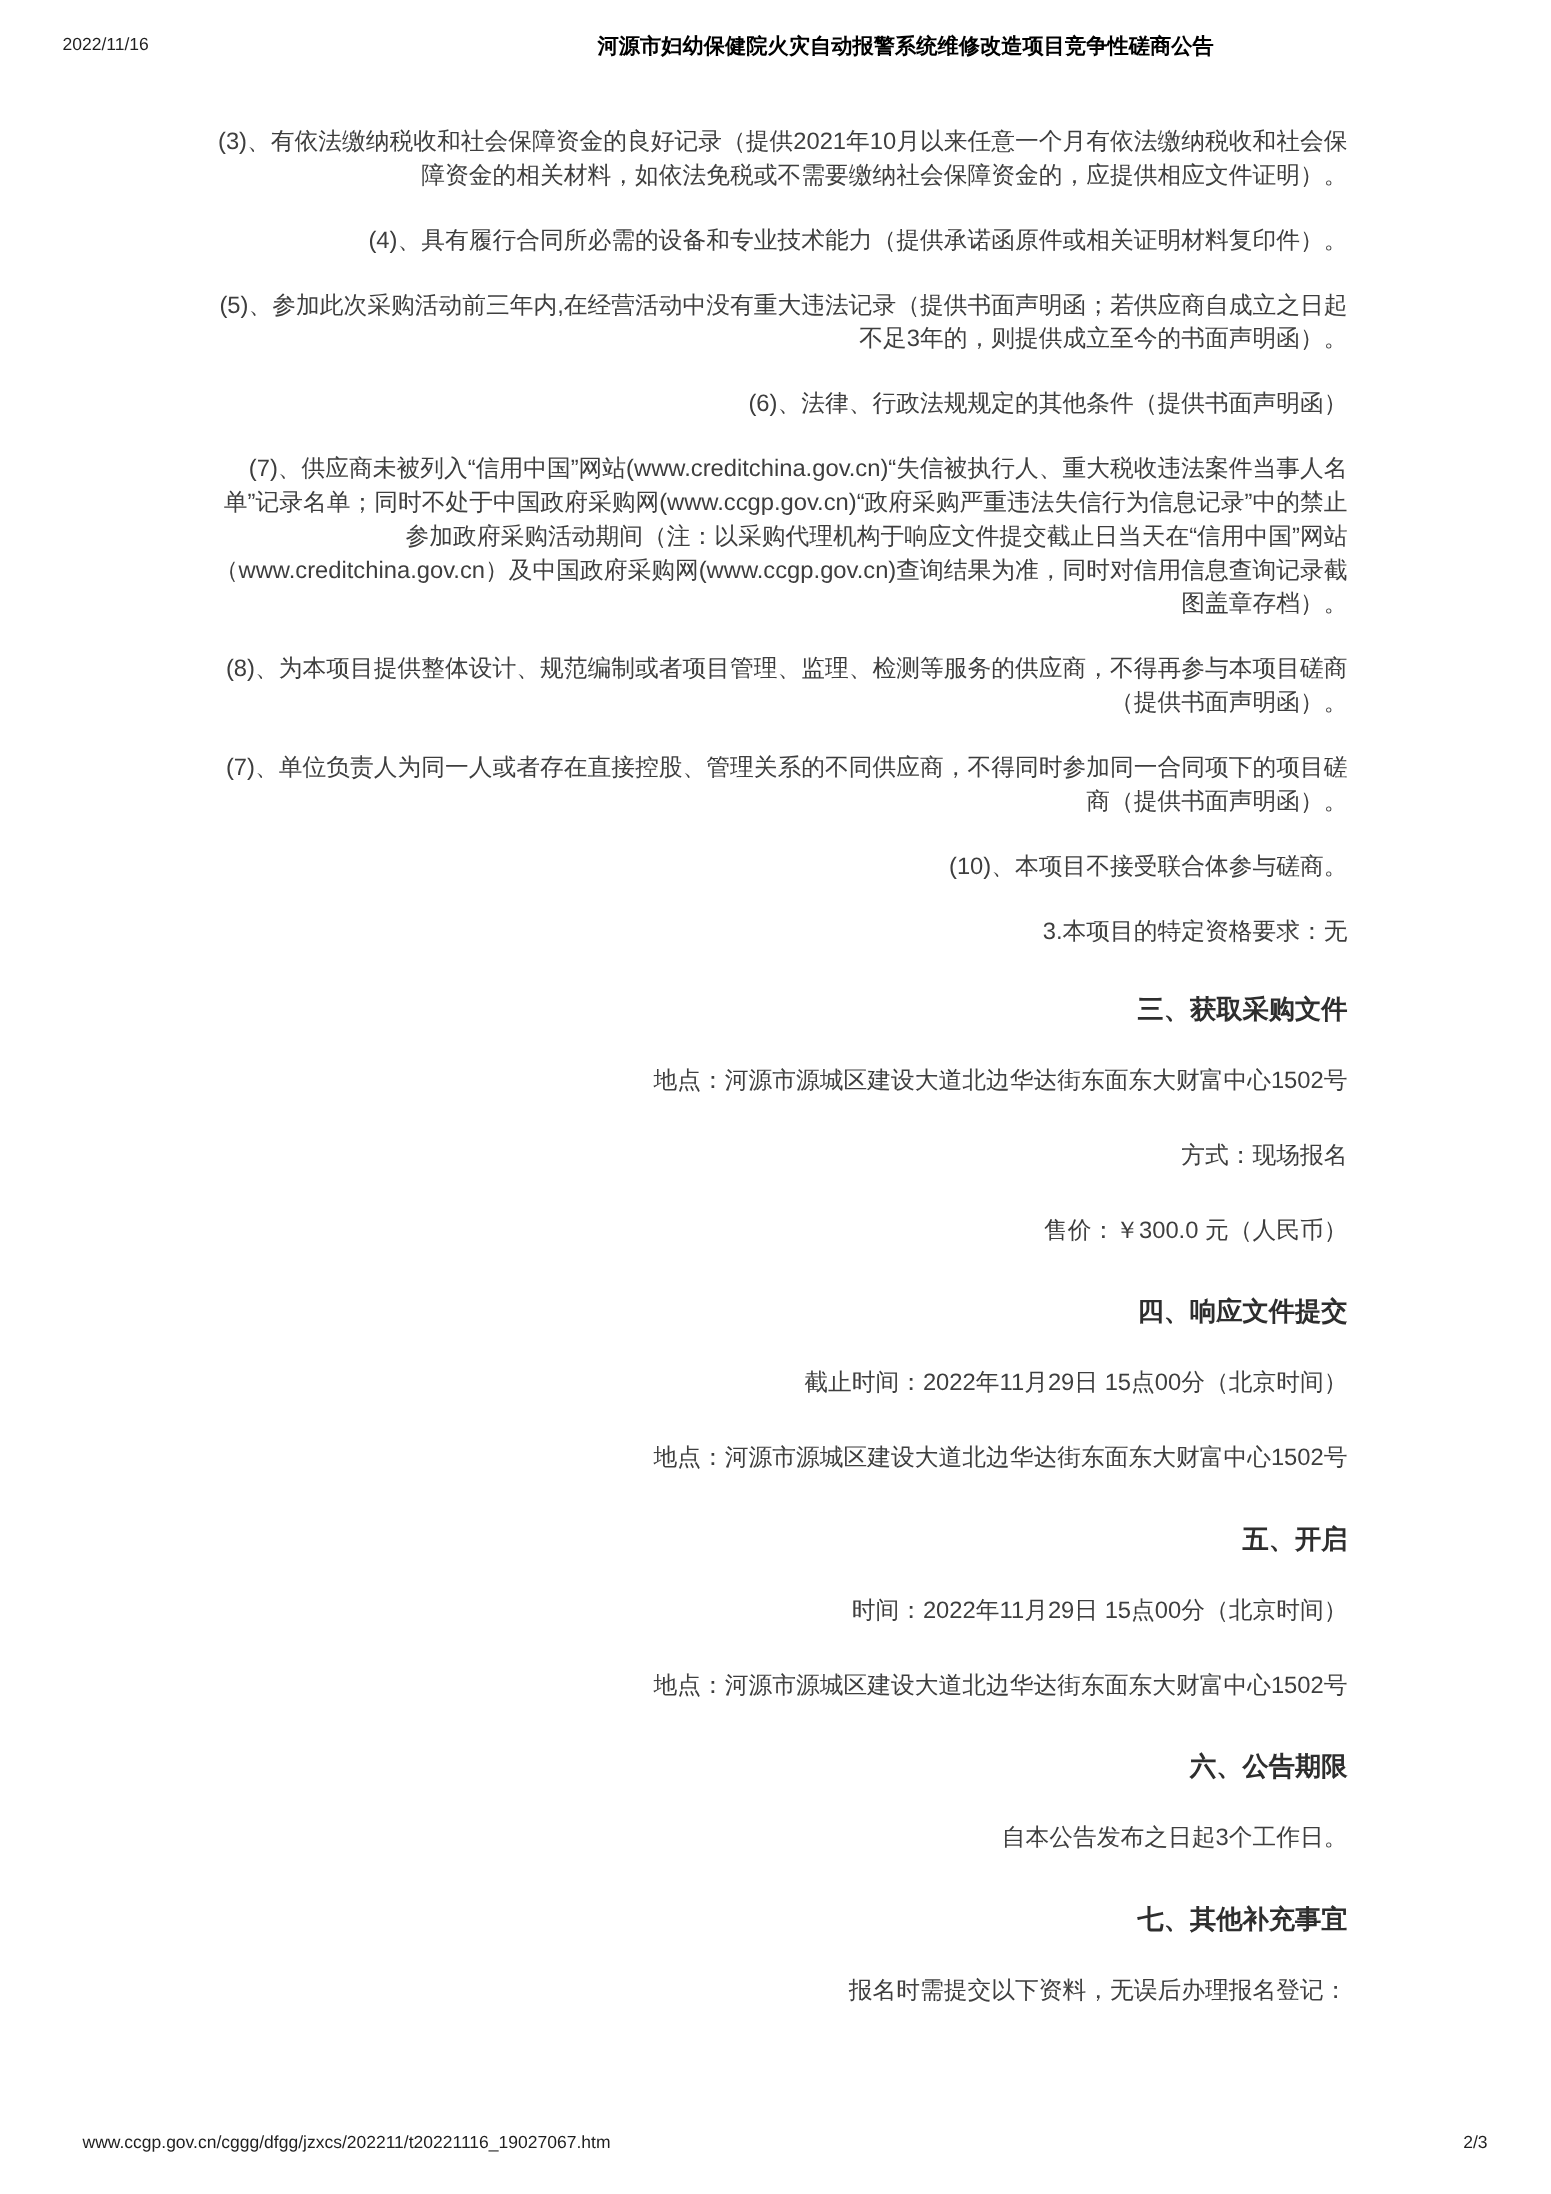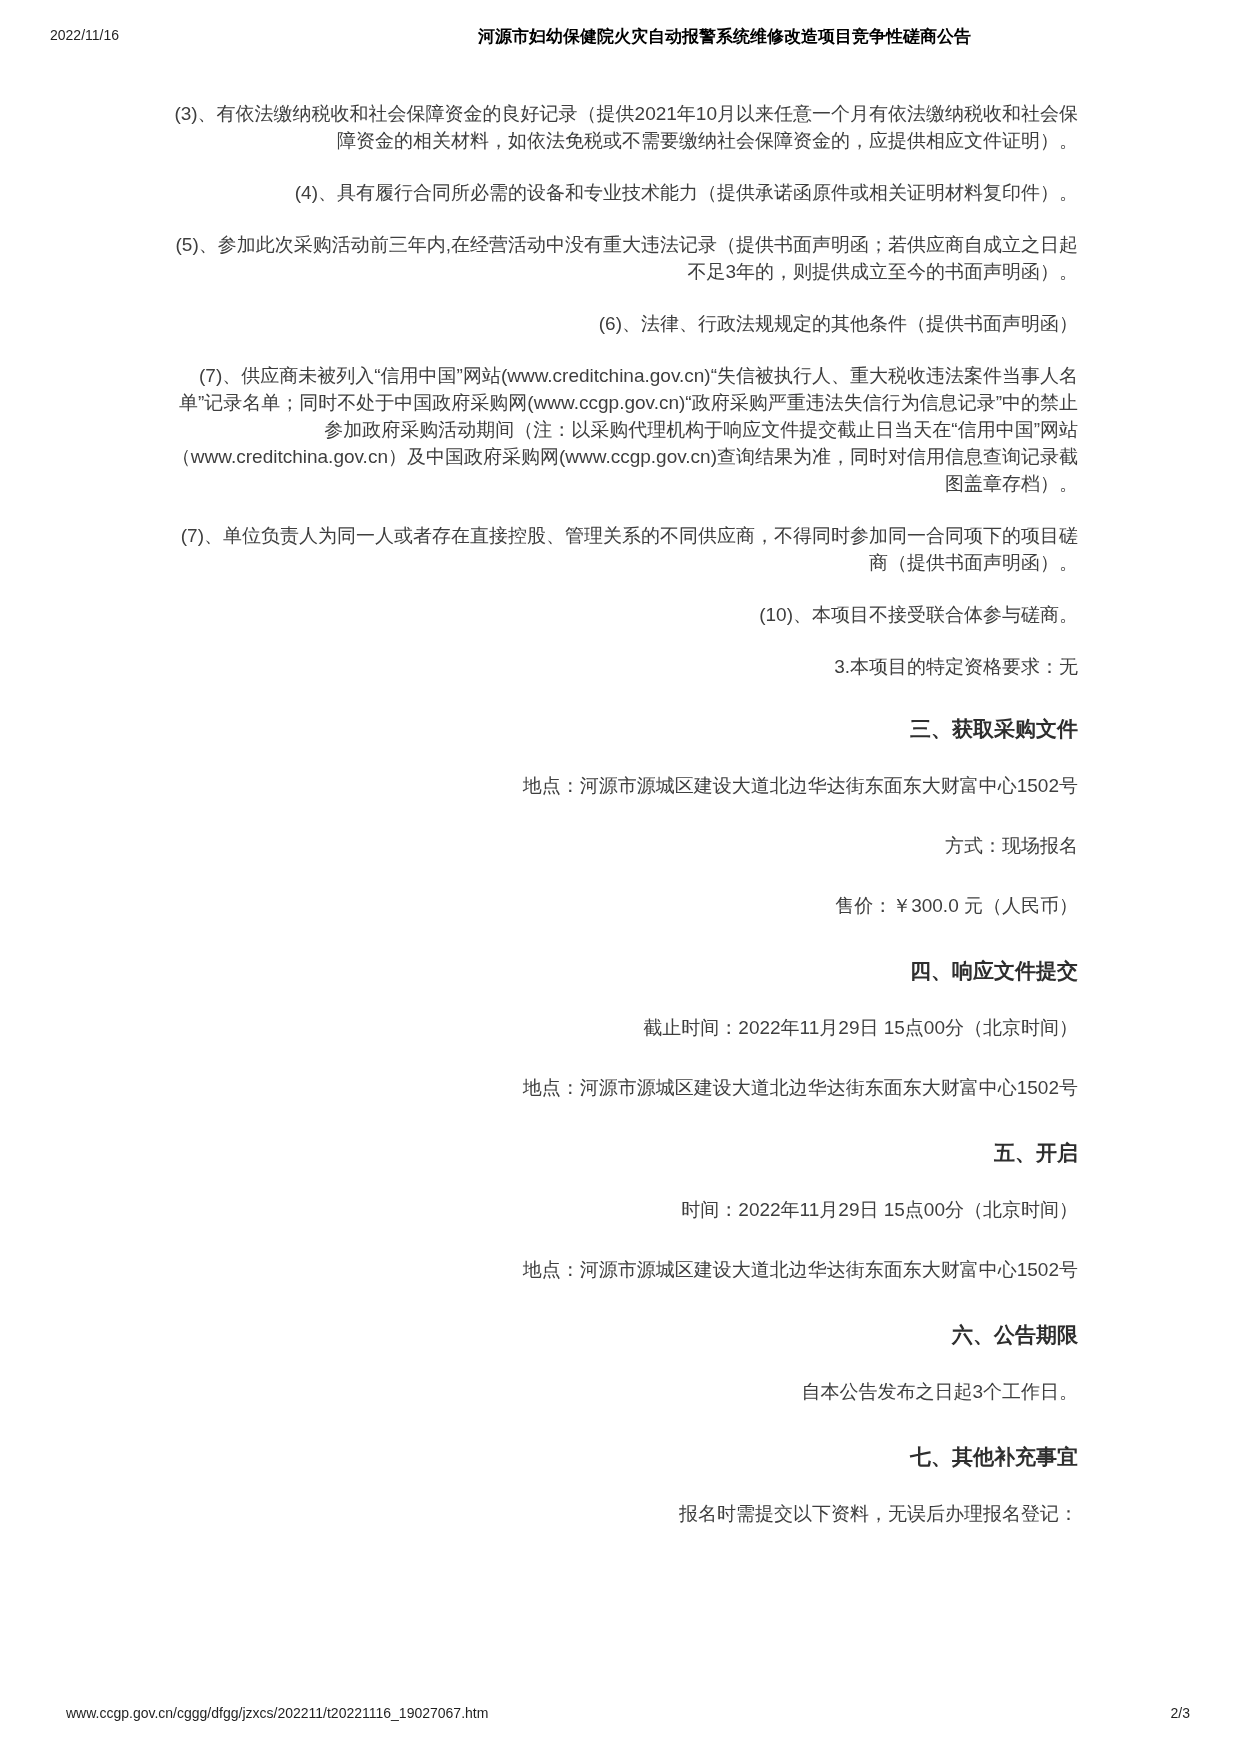--- a/index.html
+++ b/index.html
@@ -84,20 +84,21 @@
   <div class="print-title">河源市妇幼保健院火灾自动报警系统维修改造项目竞争性磋商公告</div>
 
   <div class="content">
 
     <div>
       <p>(3)、有依法缴纳税收和社会保障资金的良好记录（提供2021年10月以来任意一个月有依法缴纳税收和社会保障资金的相关材料，如依法免税或不需要缴纳社会保障资金的，应提供相应文件证明）。</p>
       <p>(4)、具有履行合同所必需的设备和专业技术能力（提供承诺函原件或相关证明材料复印件）。</p>
       <p>(5)、参加此次采购活动前三年内,在经营活动中没有重大违法记录（提供书面声明函；若供应商自成立之日起不足3年的，则提供成立至今的书面声明函）。</p>
       <p>(6)、法律、行政法规规定的其他条件（提供书面声明函）</p>
       <p>(7)、供应商未被列入“信用中国”网站(www.creditchina.gov.cn)“失信被执行人、重大税收违法案件当事人名单”记录名单；同时不处于中国政府采购网(www.ccgp.gov.cn)“政府采购严重违法失信行为信息记录”中的禁止参加政府采购活动期间（注：以采购代理机构于响应文件提交截止日当天在“信用中国”网站（www.creditchina.gov.cn）及中国政府采购网(www.ccgp.gov.cn)查询结果为准，同时对信用信息查询记录截图盖章存档）。</p>
+      <p>(8)、为本项目提供整体设计、规范编制或者项目管理、监理、检测等服务的供应商，不得再参与本项目磋商（提供书面声明函）。</p>
       <p>(7)、单位负责人为同一人或者存在直接控股、管理关系的不同供应商，不得同时参加同一合同项下的项目磋商（提供书面声明函）。</p>
       <p>(10)、本项目不接受联合体参与磋商。</p>
       <p>3.本项目的特定资格要求：无</p>
     </div>
 
     <section class="section">
       <h3 class="section-heading">三、获取采购文件</h3>
       <p>地点：河源市源城区建设大道北边华达街东面东大财富中心1502号</p>
       <p>方式：现场报名</p>
       <p>售价：￥300.0 元（人民币）</p>

